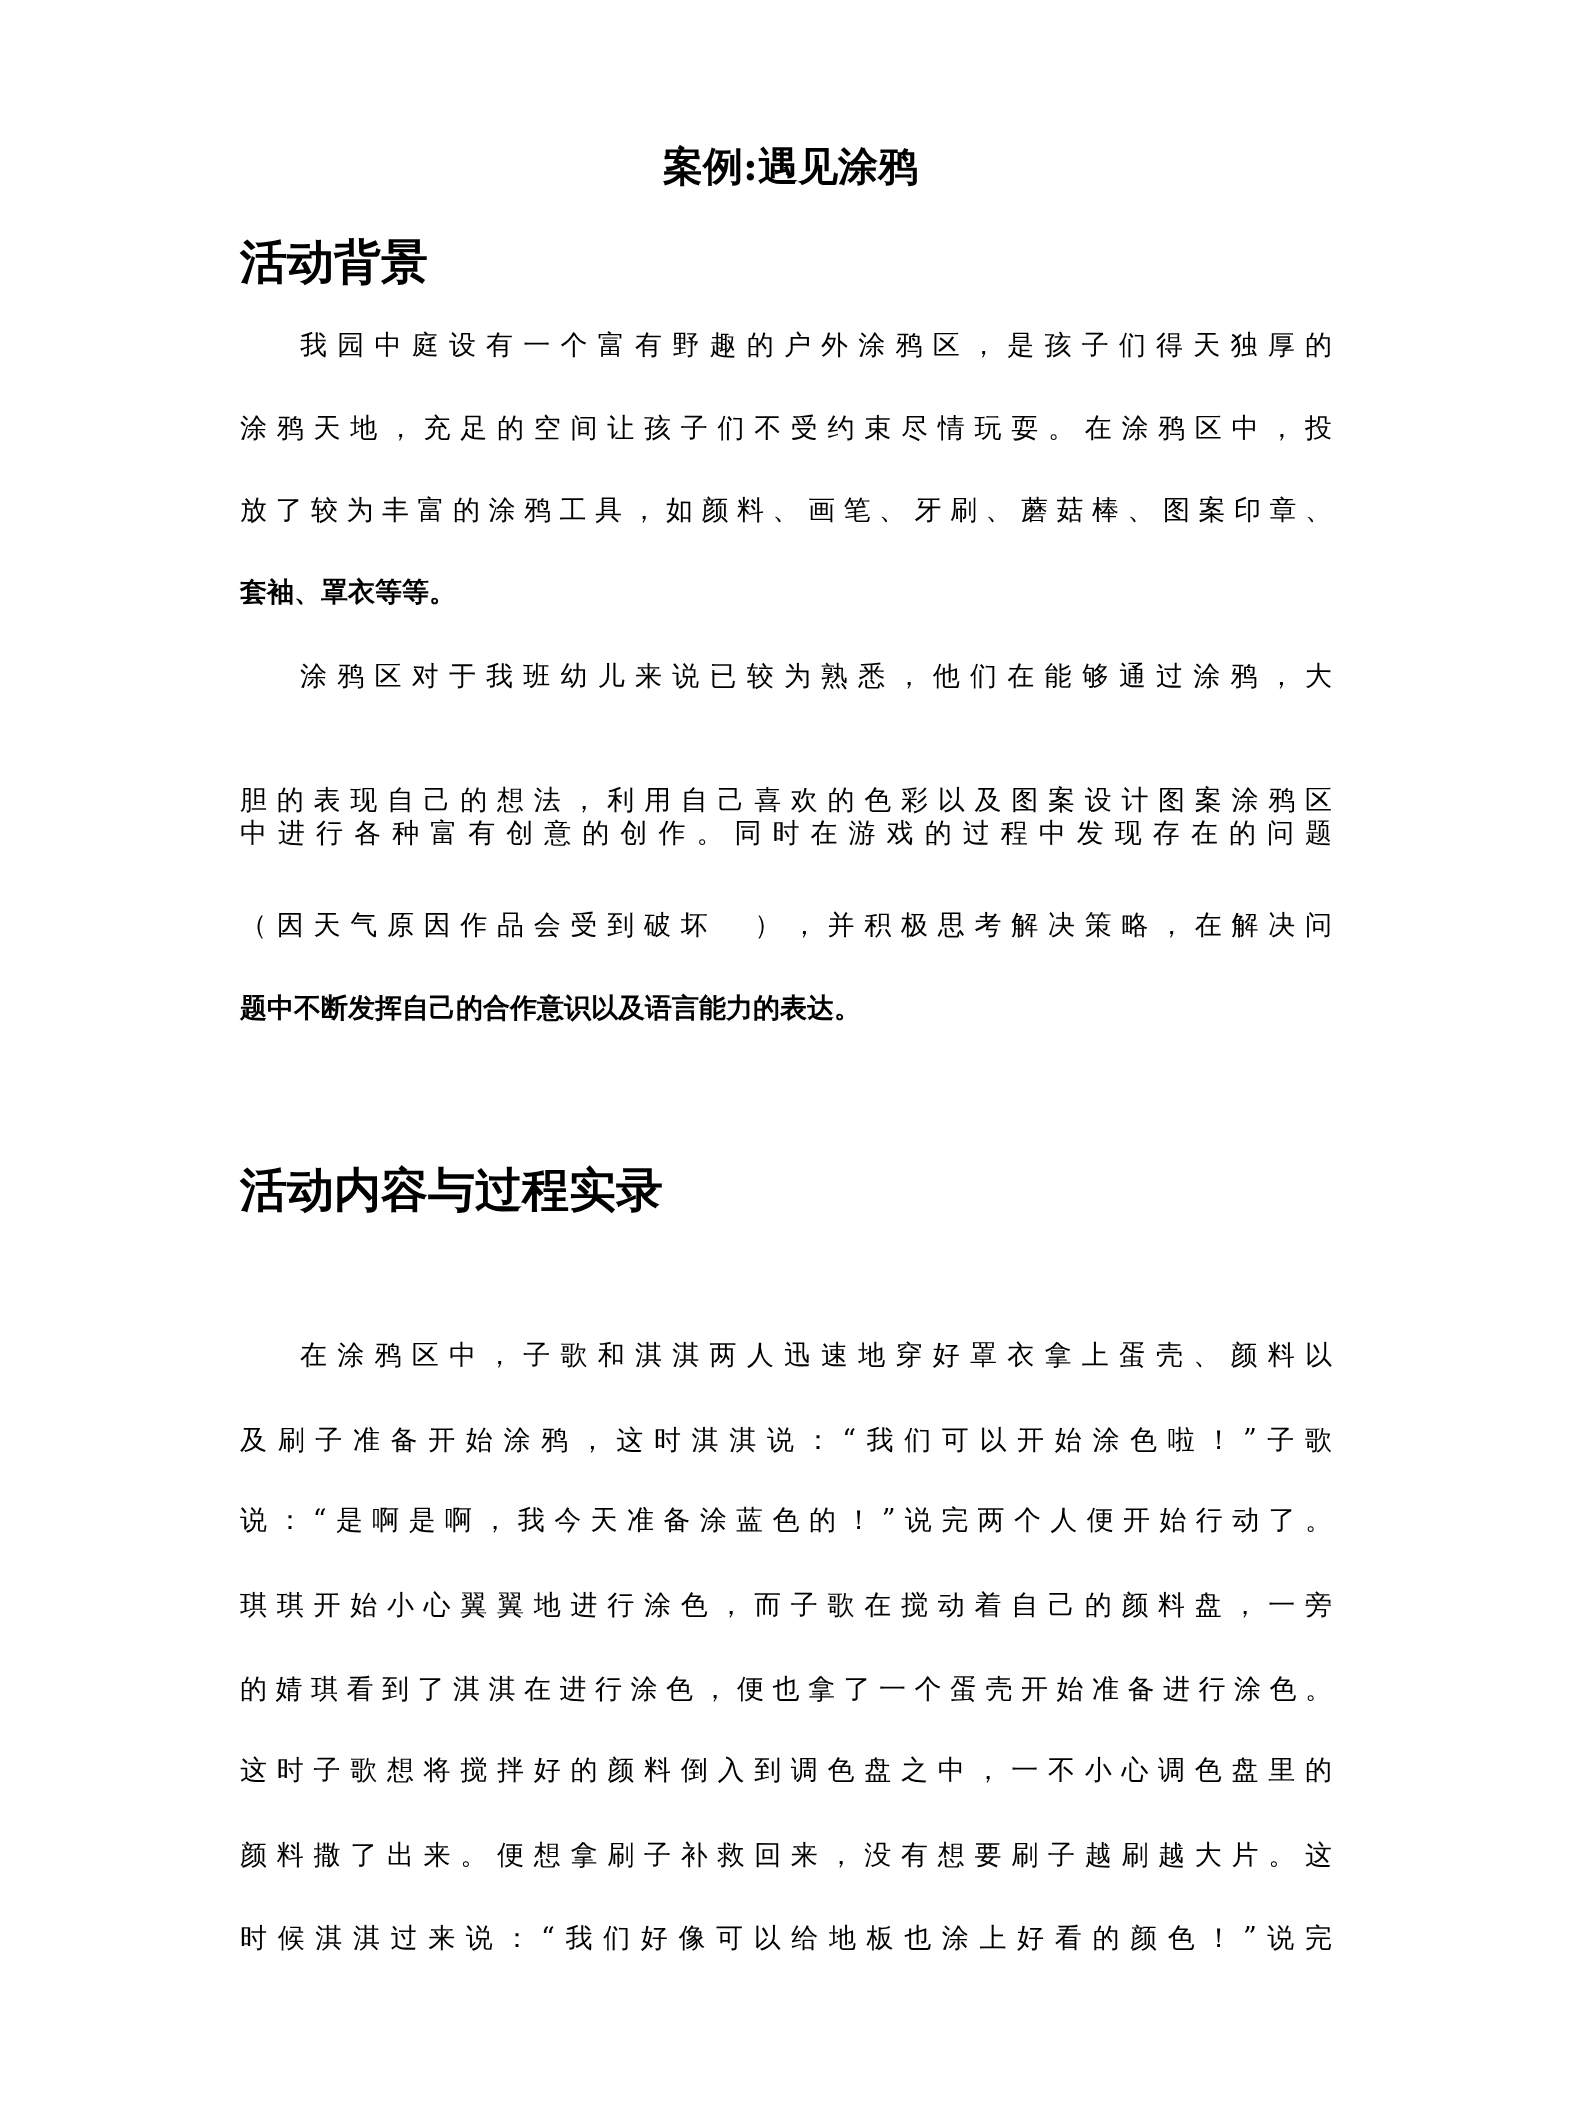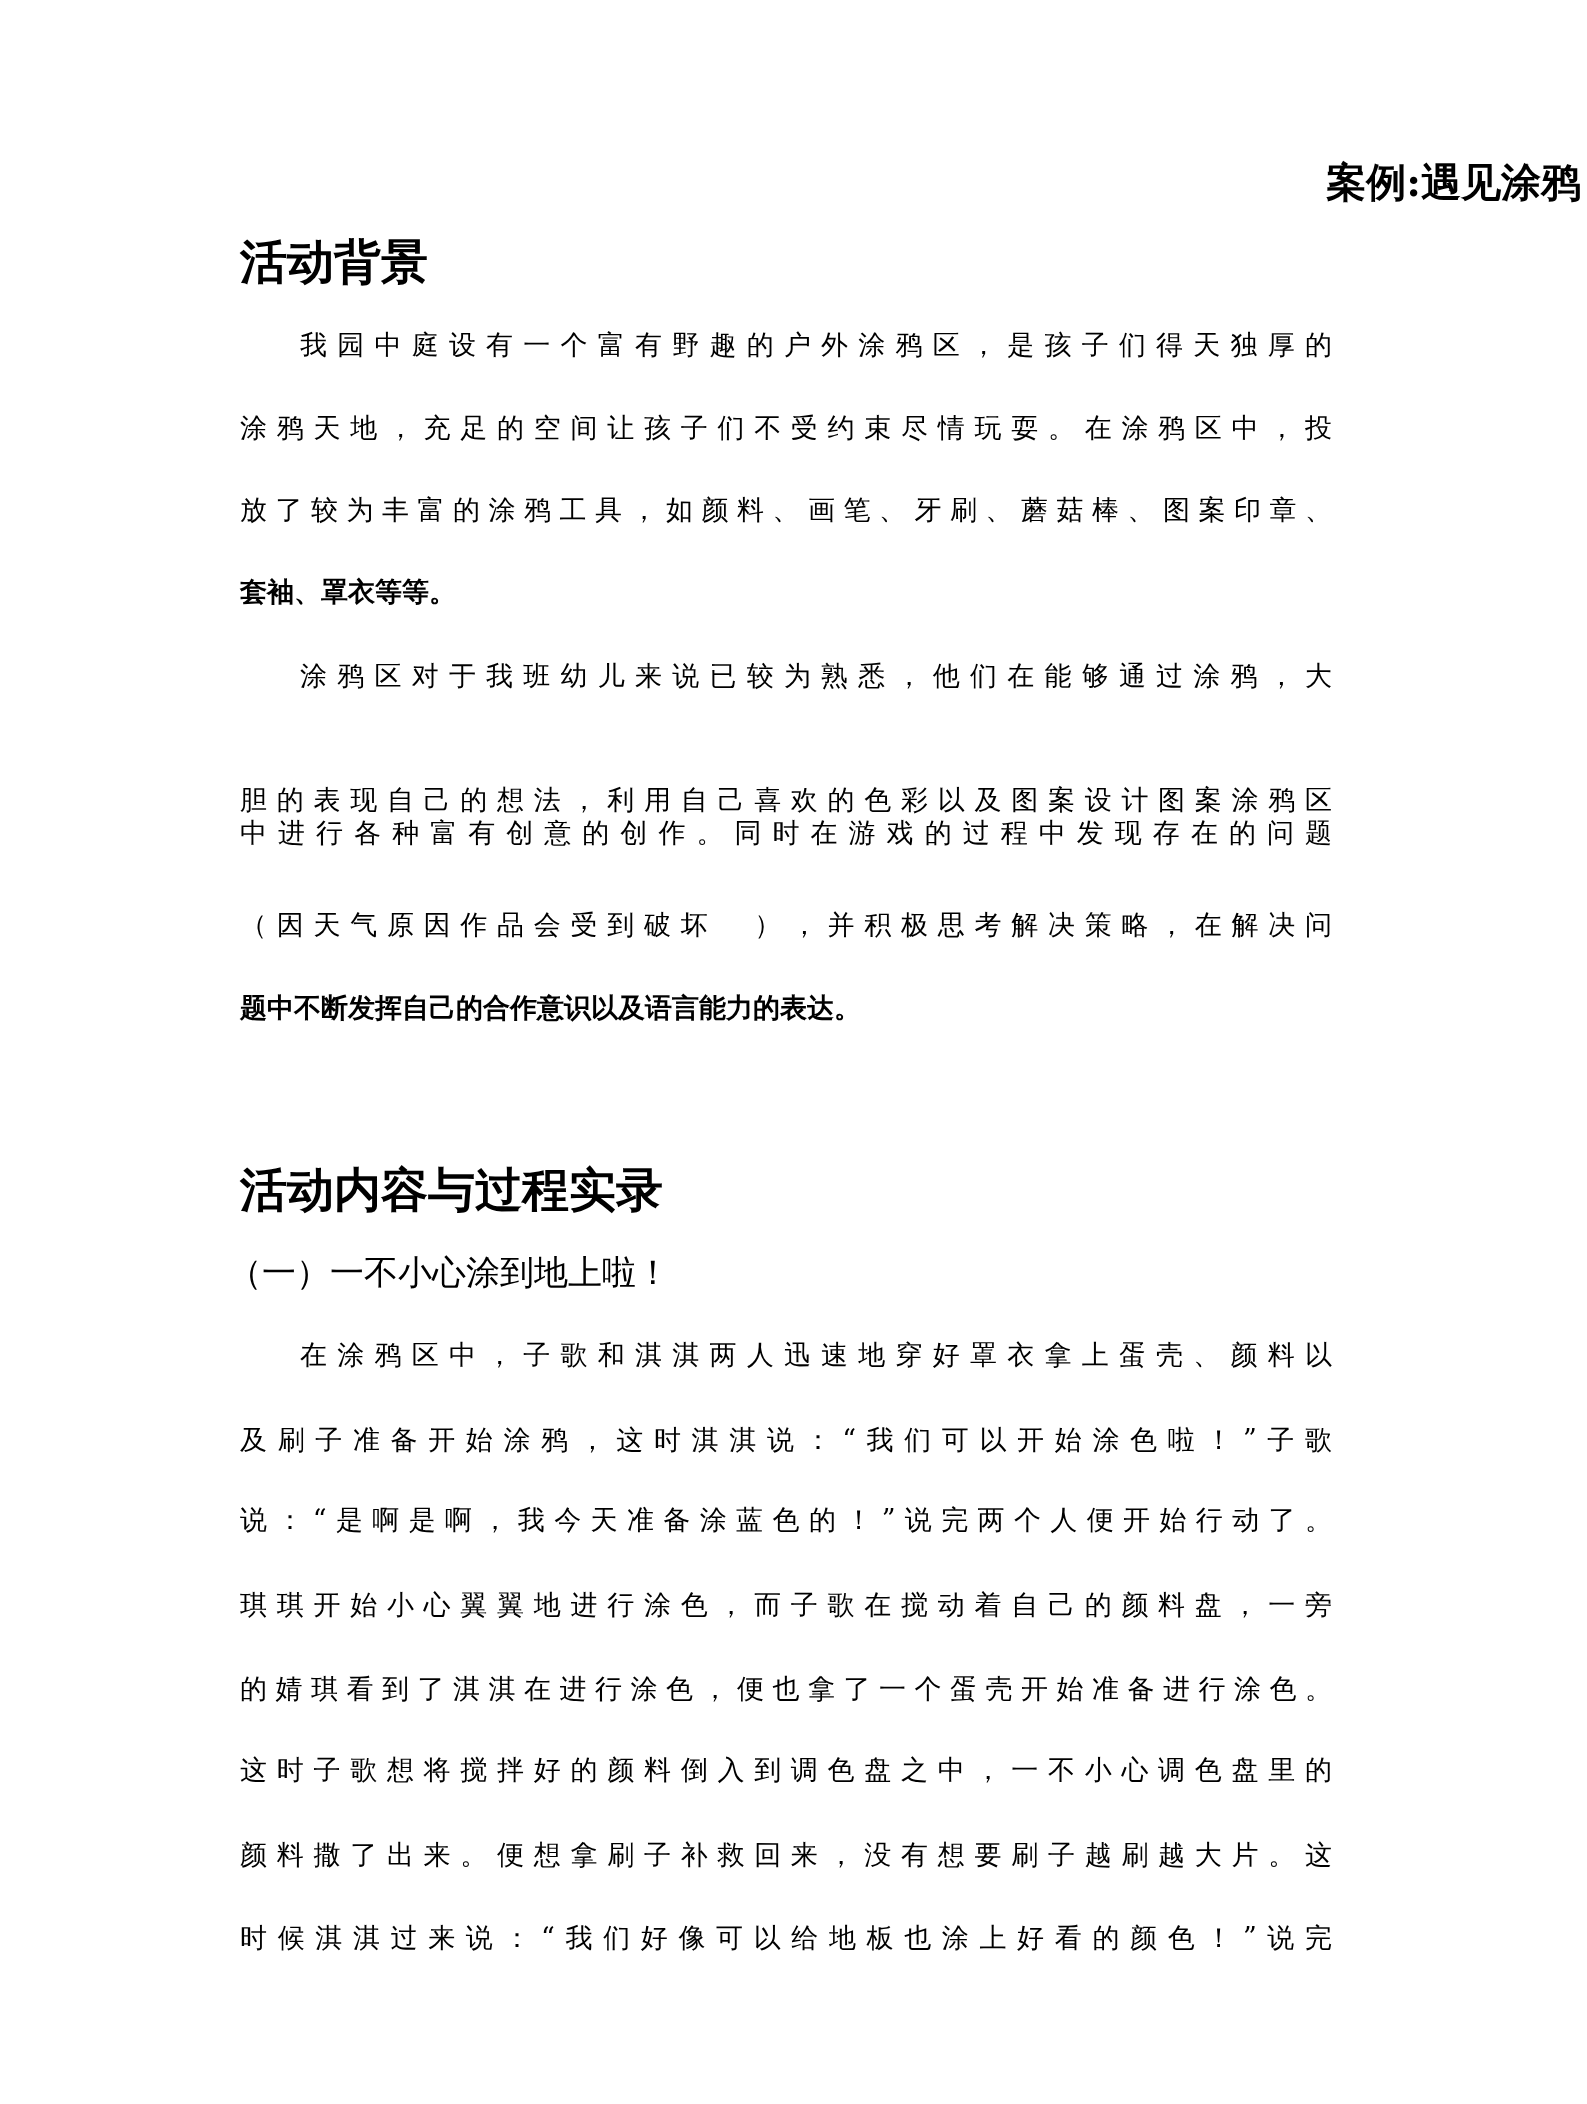--- a/index.html
+++ b/index.html
@@ -1,19 +1,19 @@
 <!DOCTYPE html>
 <html><head>
 <meta charset="utf-8">
 <style>
   html, body { margin:0; padding:0; background:#ffffff; }
   body { width:1587px; height:2104px; position:relative; overflow:hidden;
          font-family:"DejaVu Serif","Liberation Serif",serif; color:#000; }
   .page { position:absolute; left:0; top:0; width:1587px; height:2104px; }
-  .title { position:absolute; left:0; width:1581px; top:154px; text-align:right;
+  .title { position:absolute; left:0; width:1581px; top:138px; text-align:center;
            font-size:40px; font-weight:bold; line-height:56px; }
   .heading { position:absolute; left:240px; font-size:47px; font-weight:bold; line-height:50px; }
   .sub { position:absolute; left:228px; font-size:34px; line-height:50px; }
   .line { position:absolute; left:240px; width:1092px; font-size:27px; line-height:50px;
           white-space:nowrap; text-align:justify; text-align-last:justify; }
   .line.indent { left:300px; width:1032px; }
   .line.last { text-align-last:left;font-weight:bold; }
 </style>
 </head>
 <body>
@@ -32,21 +32,20 @@
 
   <div>
     <div class="line indent" style="top:651px">涂鸦区对于我班幼儿来说已较为熟悉，他们在能够通过涂鸦，大</div>
     <div class="line" style="top:775px">胆的表现自己的想法，利用自己喜欢的色彩以及图案设计图案涂鸦区</div>
     <div class="line" style="top:808px">中进行各种富有创意的创作。同时在游戏的过程中发现存在的问题</div>
     <div class="line" style="top:900px">（因天气原因作品会受到破坏　），并积极思考解决策略，在解决问</div>
     <div class="line last" style="top:983px">题中不断发挥自己的合作意识以及语言能力的表达。</div>
   </div>
 
   <div class="heading" style="top:1165px">活动内容与过程实录</div>
-  <div class="sub" style="top:1247px">（一）一不小心涂到地上啦！</div>
 
   <div>
     <div class="line indent" style="top:1330px">在涂鸦区中，子歌和淇淇两人迅速地穿好罩衣拿上蛋壳、颜料以</div>
     <div class="line" style="top:1415px">及刷子准备开始涂鸦，这时淇淇说：“我们可以开始涂色啦！”子歌</div>
     <div class="line" style="top:1495px">说：“是啊是啊，我今天准备涂蓝色的！”说完两个人便开始行动了。</div>
     <div class="line" style="top:1580px">琪琪开始小心翼翼地进行涂色，而子歌在搅动着自己的颜料盘，一旁</div>
     <div class="line" style="top:1664px">的婧琪看到了淇淇在进行涂色，便也拿了一个蛋壳开始准备进行涂色。</div>
     <div class="line" style="top:1745px">这时子歌想将搅拌好的颜料倒入到调色盘之中，一不小心调色盘里的</div>
     <div class="line" style="top:1830px">颜料撒了出来。便想拿刷子补救回来，没有想要刷子越刷越大片。这</div>
     <div class="line" style="top:1913px">时候淇淇过来说：“我们好像可以给地板也涂上好看的颜色！”说完</div>

